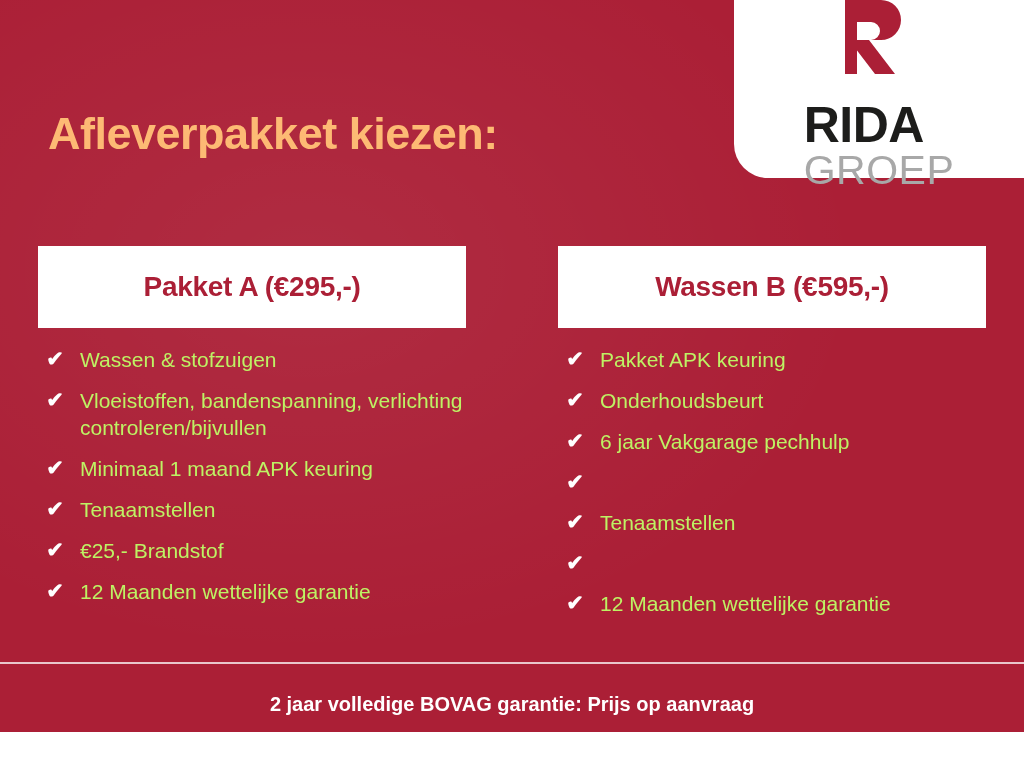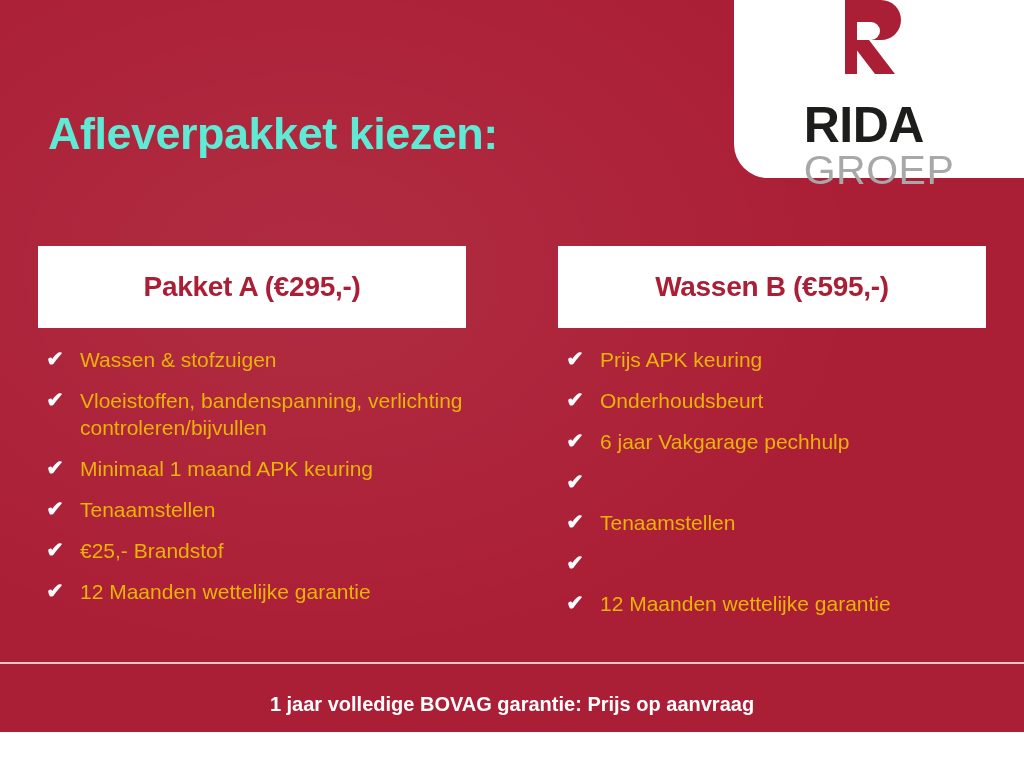--- a/index.html
+++ b/index.html
@@ -78,21 +78,21 @@
     margin-top: 4px;
   }
 
   
   .title {
     position: absolute;
     left: 48px;
     top: 78px;
     font-size: 45px;
     font-weight: 700;
-    color: #5eead4;
+    color: #fdba74;
     letter-spacing: -0.5px;
     z-index: 4;
   }
 
   
   .packages {
     position: absolute;
     left: 0;
     top: 246px;
     width: 1024px;
@@ -134,21 +134,21 @@
   .check {
     flex: 0 0 auto;
     color: #ffffff;
     font-size: 21px;
     line-height: 26px;
     font-weight: 700;
     width: 22px;
     text-align: center;
   }
   .feature-text {
-    color: #eab308;
+    color: #bef264;
     font-size: 21px;
     line-height: 27px;
     font-weight: 400;
   }
 
   
   .footer-rule {
     position: absolute;
     left: 0;
     right: 0;
@@ -234,21 +234,21 @@
       </ul>
     </div>
 
     <div class="package">
       <div class="package-header">
         <span class="package-header-text">Wassen B (€595,-)</span>
       </div>
       <ul class="features">
         <li class="feature">
           <span class="check">✔</span>
-          <span class="feature-text">Prijs APK keuring</span>
+          <span class="feature-text">Pakket APK keuring</span>
         </li>
         <li class="feature">
           <span class="check">✔</span>
           <span class="feature-text">Onderhoudsbeurt</span>
         </li>
         <li class="feature">
           <span class="check">✔</span>
           <span class="feature-text">6 jaar Vakgarage pechhulp</span>
         </li>
         <li class="feature">
@@ -264,16 +264,16 @@
         <li class="feature">
           <span class="check">✔</span>
           <span class="feature-text">12 Maanden wettelijke garantie</span>
         </li>
       </ul>
     </div>
 
   </div>
 
   <div class="footer-rule"></div>
-  <div class="footer-note">1 jaar volledige BOVAG garantie: Prijs op aanvraag</div>
+  <div class="footer-note">2 jaar volledige BOVAG garantie: Prijs op aanvraag</div>
   <div class="bottom-band"></div>
 
 </div>
 
 </body></html>

